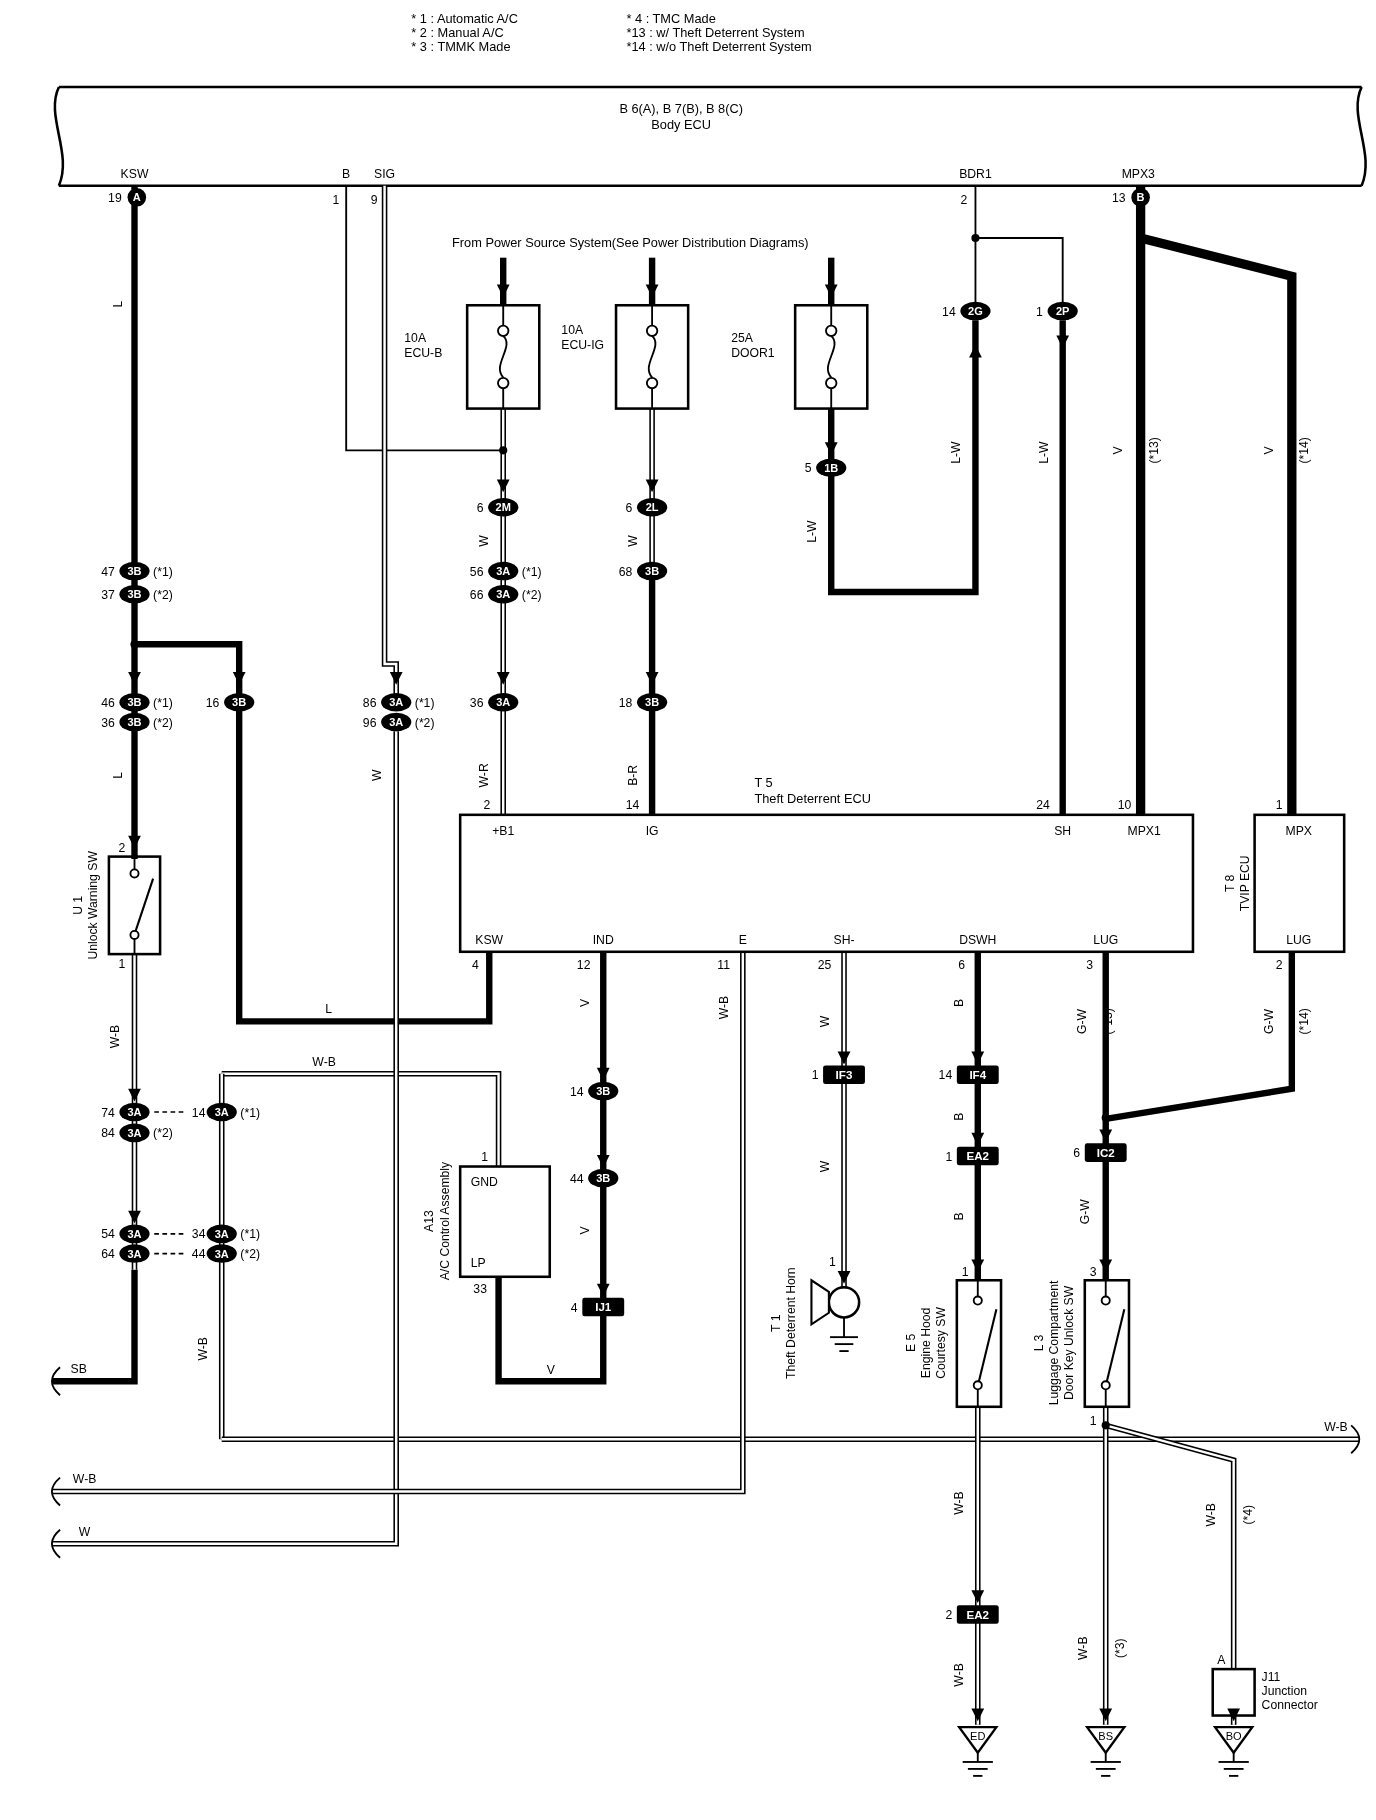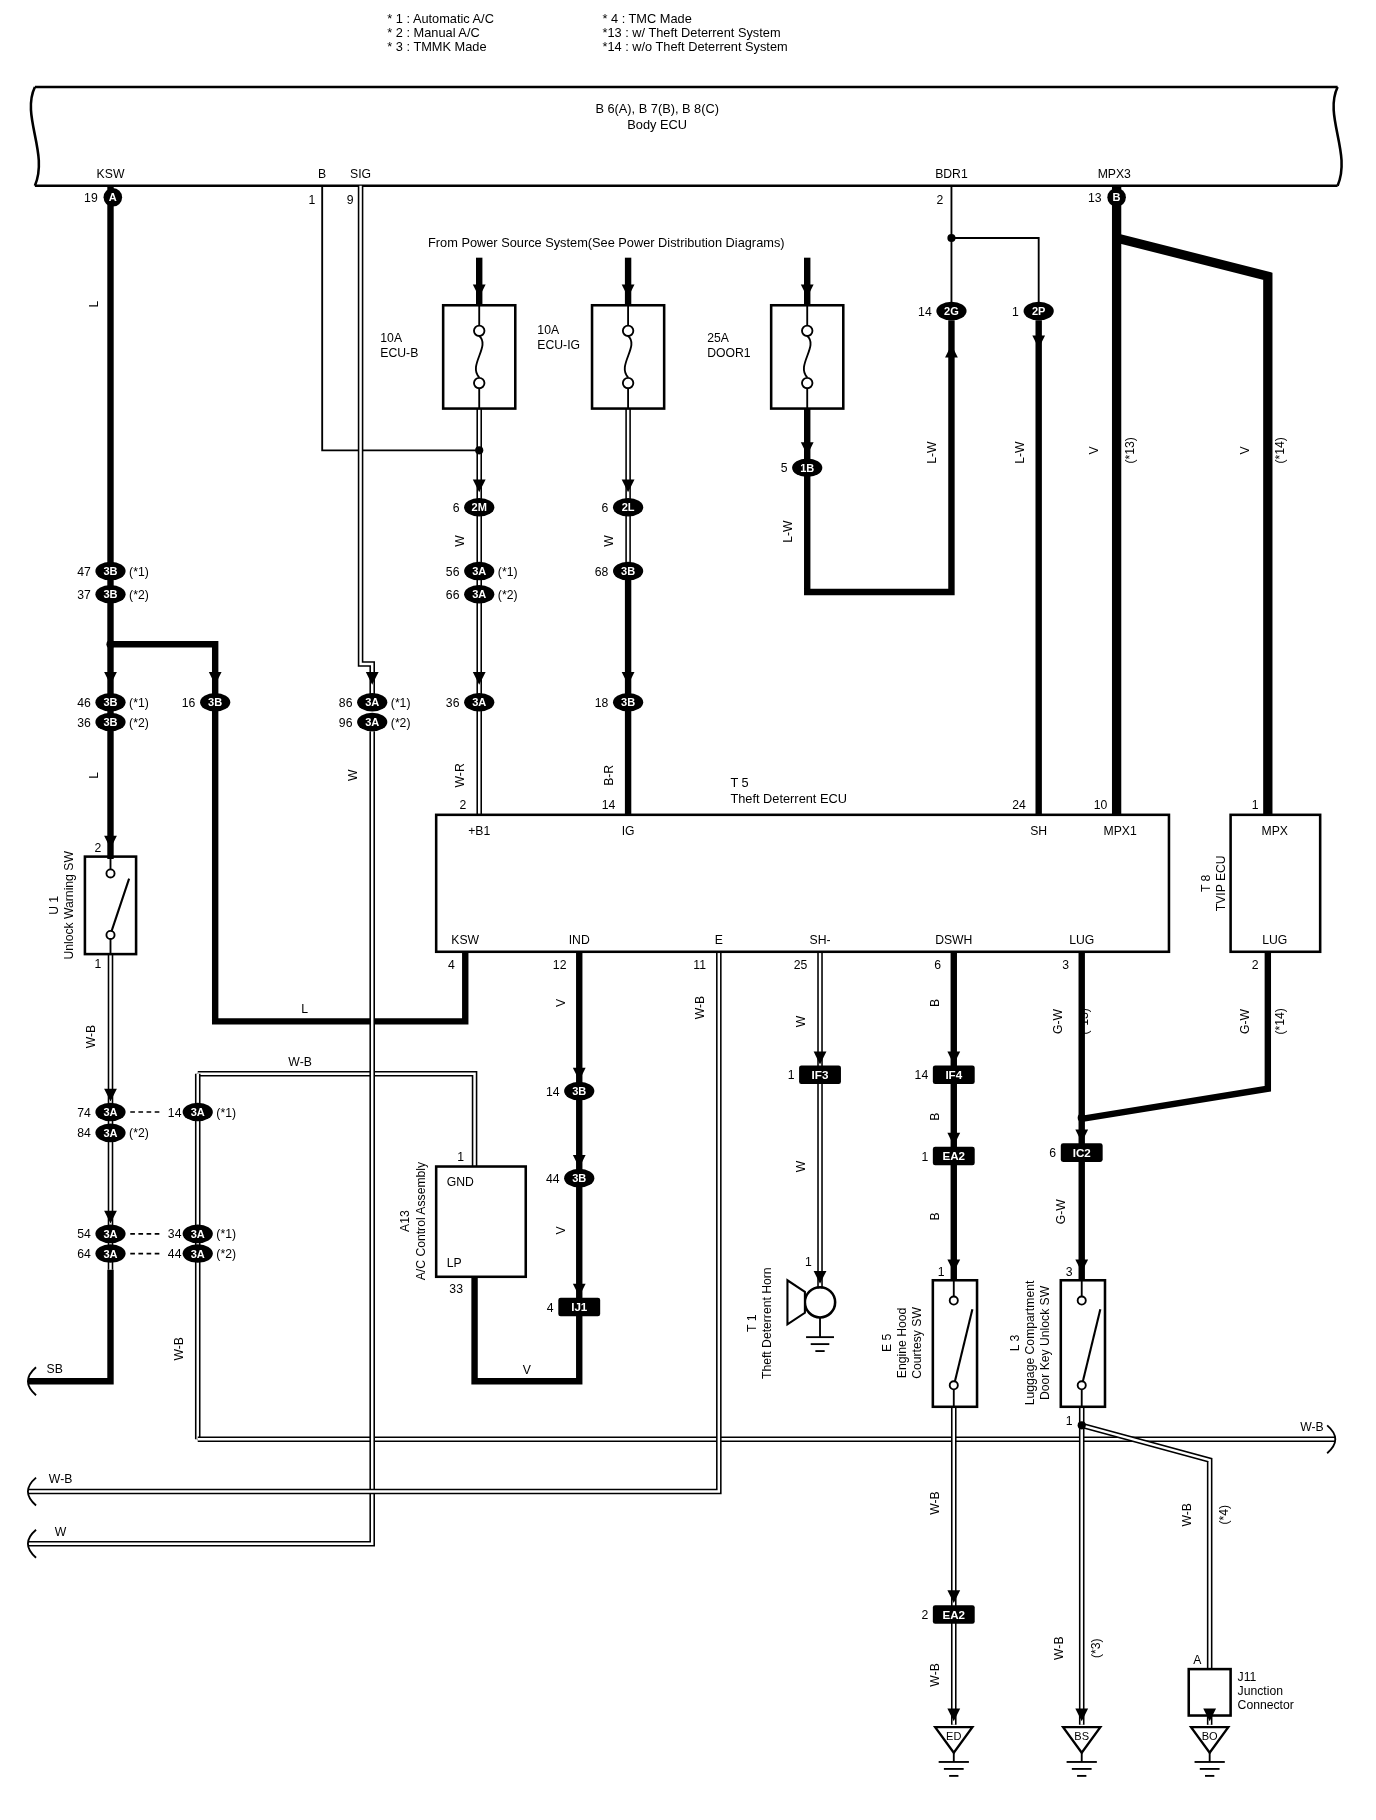--- a/index.html
+++ b/index.html
@@ -1,16 +1,16 @@
 <!DOCTYPE html>
 <html><head>
 <meta charset="utf-8">
 <style>
   html,body{margin:0;padding:0;background:#ffffff;}
-  .page{width:1351px;height:1820px;background:#ffffff;position:relative;overflow:hidden;}
+  .page{width:1351px;height:1820px;background:#ffffff;position:relative;overflow:hidden;padding-left:24px;}
   svg{display:block;}
   text{font-family:"Liberation Sans",sans-serif;fill:#000;}
   .lbl{font-size:10.5px;}
   .ttl{font-size:11px;}
   .wire-t{stroke:#000;stroke-width:1.6;fill:none;}
   .wire-T{stroke:#000;stroke-width:5.5;fill:none;}
   .wire-X{stroke:#000;stroke-width:8;fill:none;}
   .wo{stroke:#000;stroke-width:4.8;fill:none;}
   .wo-core{stroke:#fff;stroke-width:2.1;fill:none;}
   .dash{stroke:#000;stroke-width:1.4;fill:none;stroke-dasharray:4 3;}

